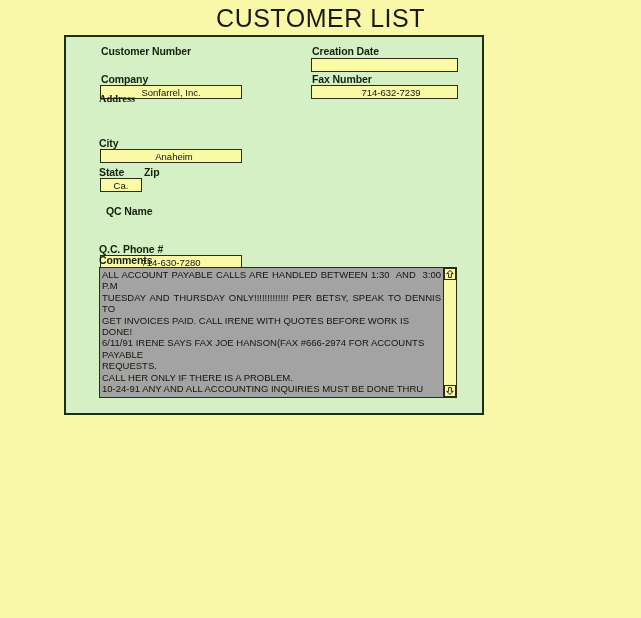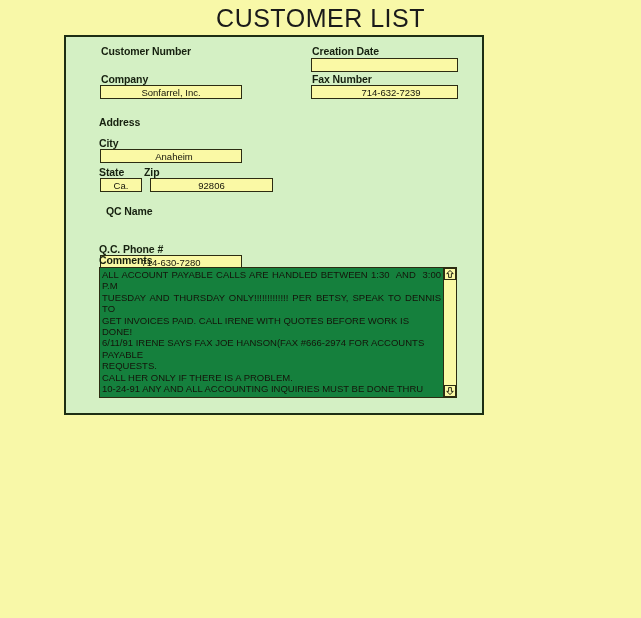--- a/index.html
+++ b/index.html
@@ -66,21 +66,21 @@
   .col-left { position: absolute; left: 34px; }
   .col-right { position: absolute; left: 245px; }
 
   
   #lbl-customer-number { top: 8px; left: 35px; }
   #inp-customer-number { position: absolute; top: 21px; left: 34px; width: 142px; }
 
   #lbl-company { top: 36px; left: 35px; }
   #inp-company { position: absolute; top: 48px; left: 34px; width: 142px; }
 
-  #lbl-address { top: 79px; left: 33px; }
+  #lbl-address { top: 56px; left: 33px; font-family: Liberation Serif, serif; }
   #inp-address { position: absolute; top: 75px; left: 34px; width: 142px; height: 23px; line-height: 22px; }
 
   #lbl-city { top: 100px; left: 33px; }
   #inp-city { position: absolute; top: 112px; left: 34px; width: 142px; padding-left: 6px; }
 
   #lbl-state { top: 129px; left: 33px; }
   #lbl-zip { top: 129px; left: 78px; }
   #inp-state { position: absolute; top: 141px; left: 34px; width: 42px; }
   #inp-zip { position: absolute; top: 141px; left: 84px; width: 123px; }
 
@@ -99,21 +99,21 @@
 
   
   #lbl-comments { position: absolute; top: 217px; left: 33px; }
   #comments-wrap {
     position: absolute;
     top: 230px;
     left: 33px;
     width: 358px;
     height: 131px;
     border: 1px solid #2c2c12;
-    background: #15803d;
+    background: #a3a3a3;
     box-sizing: border-box;
     display: flex;
   }
   #comments-text {
     flex: 1 1 auto;
     padding: 1px 2px 0 2px;
     font-size: 9.5px;
     line-height: 11.4px;
     color: #14140a;
     font-family: "Liberation Sans", sans-serif;
@@ -165,21 +165,20 @@
   <div class="field-box" id="inp-company">Sonfarrel, Inc.</div>
 
   <div class="field-label col-left" id="lbl-address">Address</div>
 
   <div class="field-label col-left" id="lbl-city">City</div>
   <div class="field-box" id="inp-city">Anaheim</div>
 
   <div class="field-label col-left" id="lbl-state">State</div>
   <div class="field-label col-left" id="lbl-zip">Zip</div>
   <div class="field-box" id="inp-state">Ca.</div>
-  <div class="field-box" id="inp-zip">92806</div>
 
   <div class="field-label col-left" id="lbl-qc-name">QC Name</div>
 
   <div class="field-label col-left" id="lbl-qc-phone">Q.C. Phone #</div>
   <div class="field-box" id="inp-qc-phone">714-630-7280</div>
 
   <div class="field-label col-right" id="lbl-creation-date">Creation Date</div>
   <div class="field-box" id="inp-creation-date"></div>
 
   <div class="field-label col-right" id="lbl-fax-number">Fax Number</div>

